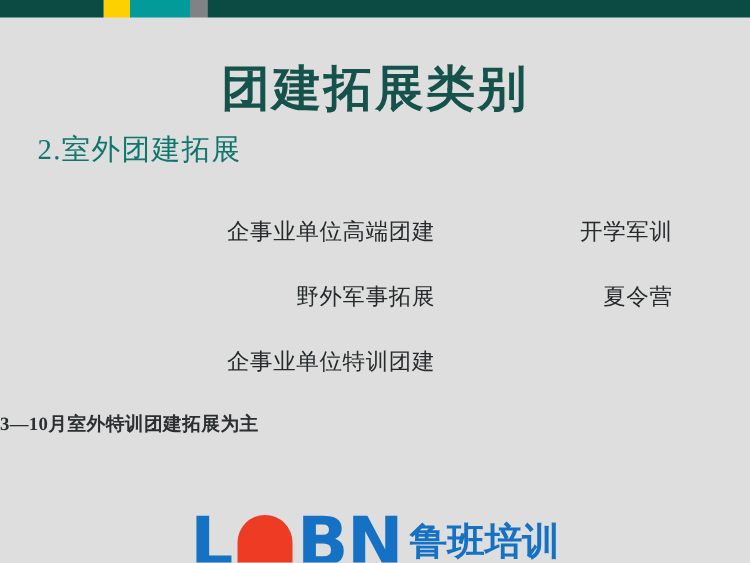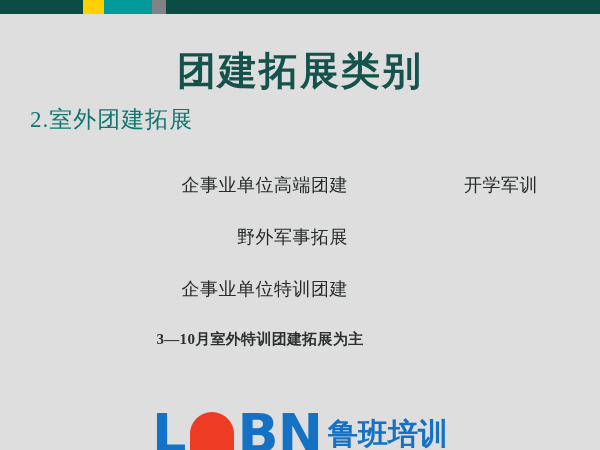--- a/index.html
+++ b/index.html
@@ -84,21 +84,20 @@
     color: #262a2b;
     letter-spacing: 0.5px;
     white-space: nowrap;
   }
 
   .note {
     position: absolute;
     top: 316px;
     left: 0;
     width: 520px;
-    text-align: center;
     font-family: "Liberation Serif", serif;
     font-weight: bold;
     font-size: 15px;
     color: #2b2f30;
     letter-spacing: 0.3px;
   }
 
   
   .logo {
     position: absolute;
@@ -162,20 +161,21 @@
   <div class="subtitle">2.室外团建拓展</div>
 
   <div class="columns">
     <div class="col col-left">
       <div class="item">企事业单位高端团建</div>
       <div class="item">野外军事拓展</div>
       <div class="item">企事业单位特训团建</div>
     </div>
     <div class="col col-right">
       <div class="item">开学军训</div>
+      <div class="item">夏令营</div>
     </div>
   </div>
 
   <div class="note">3—10月室外特训团建拓展为主</div>
 
   <div class="logo">
     <div class="logo-mark">
       <span class="logo-latin logo-l">L</span>
       <span class="logo-o"></span>
       <span class="logo-latin logo-bn">BN</span>

